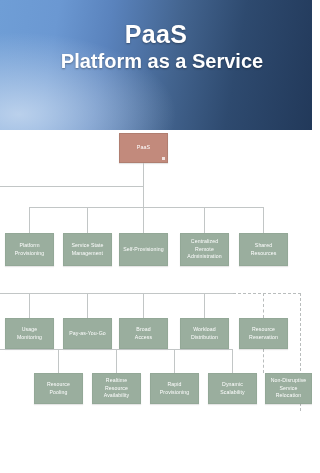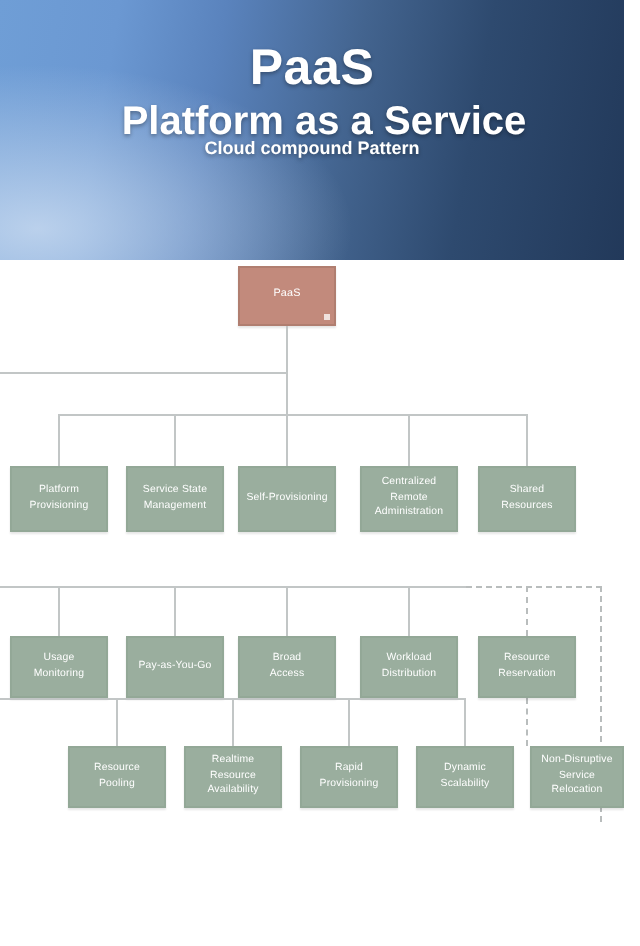--- a/index.html
+++ b/index.html
@@ -92,21 +92,20 @@
 </style>
 </head>
 <body>
 
 <div id="page">
 
   <div class="banner">
     <div class="banner-inner">
       <div class="ttl-main">PaaS</div>
       <div class="ttl-sub">Platform as a Service</div>
-      <div class="ttl-sub2">Cloud compound Pattern</div>
     </div>
   </div>
 
   <div class="canvas">
 
     <div class="node root" style="left:119px;top:3px;width:49px;height:30px;">
       <span class="lbl">PaaS</span>
       <span class="corner-mark"></span>
     </div>
 

